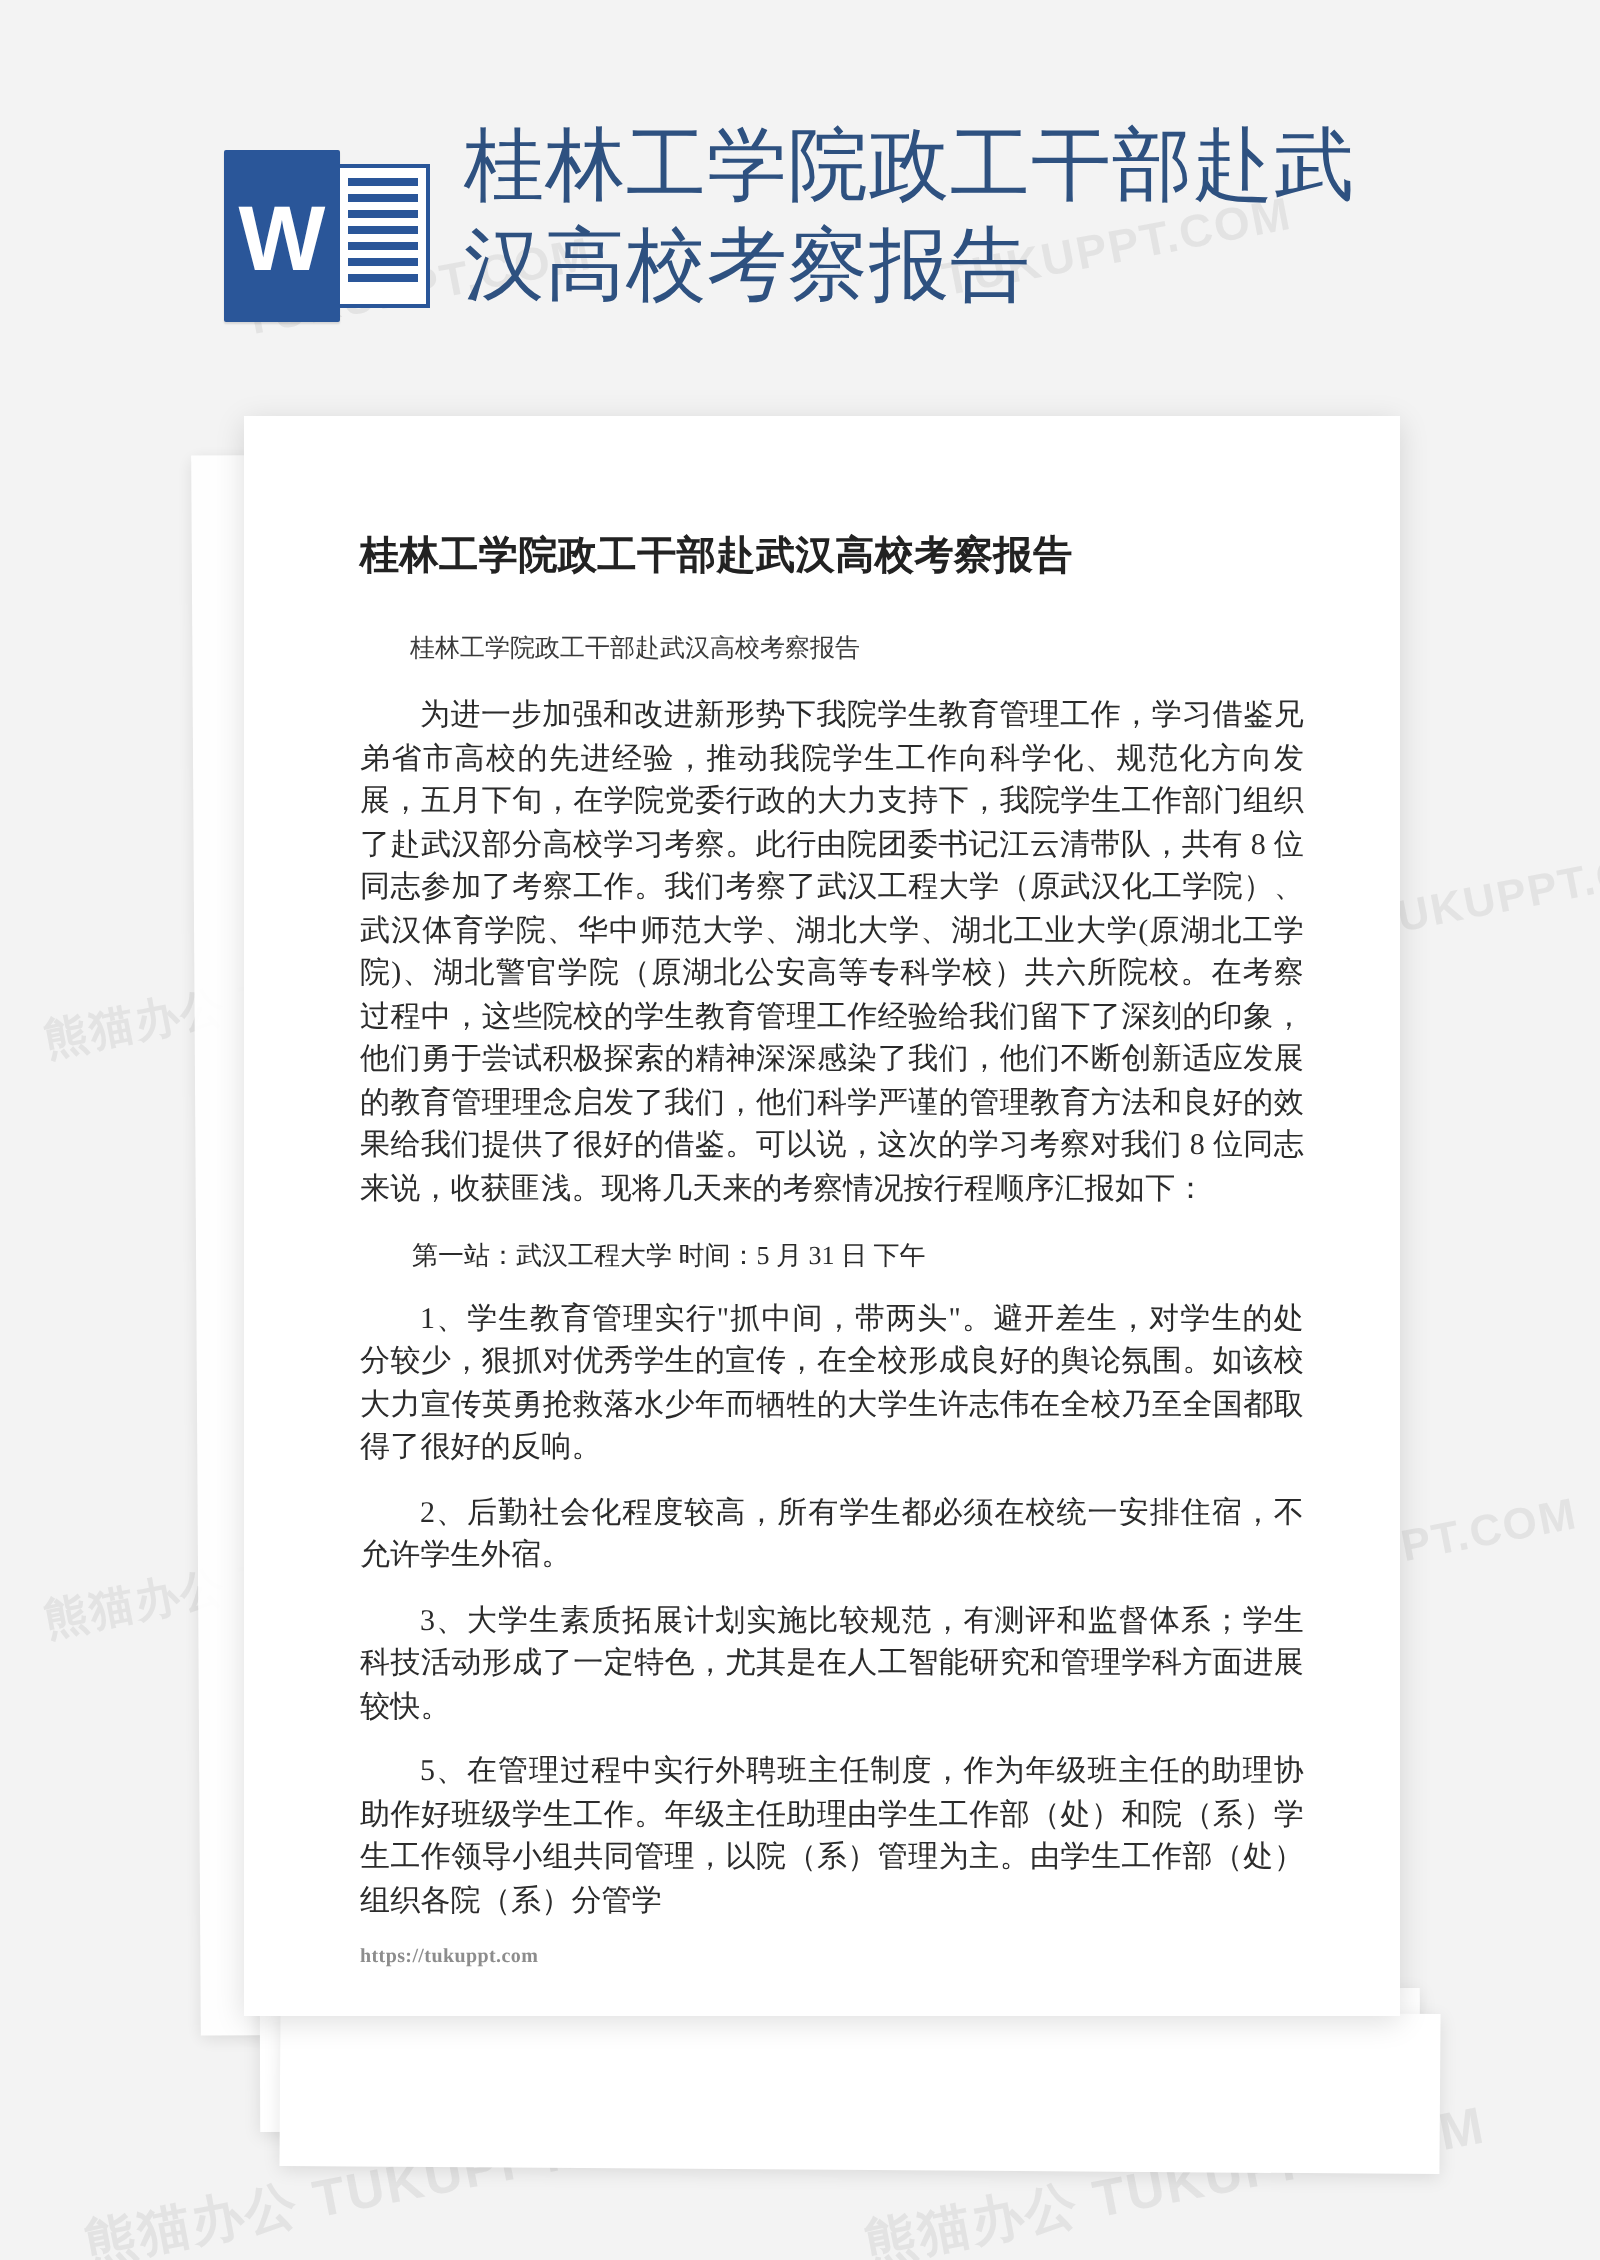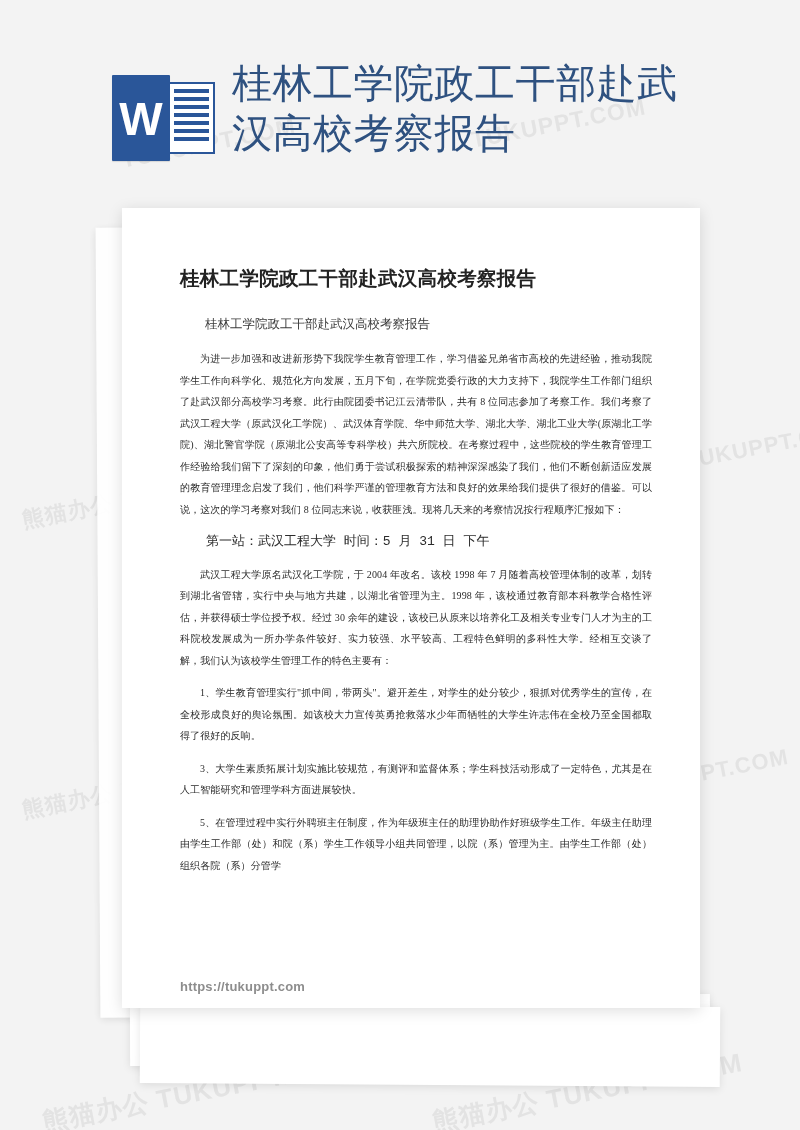--- a/index.html
+++ b/index.html
@@ -164,44 +164,44 @@
     font-family: "Liberation Serif", serif;
     font-size: 12.5px;
     line-height: 20px;
     color: #3a3a3a;
     text-indent: 2em;
     margin-bottom: 14px;
   }
 
   .body-para {
     font-family: "Liberation Serif", serif;
-    font-size: 10px;
+    font-size: 15px;
     line-height: 21.5px;
     color: #2b2b2b;
     text-indent: 2em;
     text-align: justify;
     margin-bottom: 11px;
     letter-spacing: .1px;
   }
 
   .station-line {
-    font-family: Liberation Mono, monospace;
+    font-family: Liberation Serif, serif;
     font-size: 13px;
     line-height: 21.5px;
     color: #2b2b2b;
     text-indent: 2em;
     margin-bottom: 11px;
   }
 
   #page-footer-url {
     position: absolute;
     left: 58px;
-    bottom: 14px;
-    font-family: Liberation Sans, sans-serif;
-    font-size: 13px;
+    bottom: 24px;
+    font-family: Liberation Serif, serif;
+    font-size: 10px;
     font-weight: bold;
     color: #8d8d8d;
     letter-spacing: .2px;
   }
 </style>
 </head>
 <body>
 
 <div id="watermark-layer">
   <div class="wm" style="left:40px;  top:1075px; font-size:26px;">熊猫办公 TUKUPPT.COM</div>
@@ -243,20 +243,20 @@
 <div id="document-page">
 
   <div id="page-heading">桂林工学院政工干部赴武汉高校考察报告</div>
 
   <div id="doc-subtitle">桂林工学院政工干部赴武汉高校考察报告</div>
 
   <div class="body-para">为进一步加强和改进新形势下我院学生教育管理工作，学习借鉴兄弟省市高校的先进经验，推动我院学生工作向科学化、规范化方向发展，五月下旬，在学院党委行政的大力支持下，我院学生工作部门组织了赴武汉部分高校学习考察。此行由院团委书记江云清带队，共有 8 位同志参加了考察工作。我们考察了武汉工程大学（原武汉化工学院）、武汉体育学院、华中师范大学、湖北大学、湖北工业大学(原湖北工学院)、湖北警官学院（原湖北公安高等专科学校）共六所院校。在考察过程中，这些院校的学生教育管理工作经验给我们留下了深刻的印象，他们勇于尝试积极探索的精神深深感染了我们，他们不断创新适应发展的教育管理理念启发了我们，他们科学严谨的管理教育方法和良好的效果给我们提供了很好的借鉴。可以说，这次的学习考察对我们 8 位同志来说，收获匪浅。现将几天来的考察情况按行程顺序汇报如下：</div>
 
   <div class="station-line">第一站：武汉工程大学  时间：5 月 31 日 下午</div>
 
-  <div class="body-para">武汉工程大学原名武汉化工学院，于 2004 年改名。该校 1998 年 7 月随着高校管理体制的改革，划转到湖北省管辖，实行中央与地方共建，以湖北省管理为主。1998 年，该校通过教育部本科教学合格性评估，并获得硕士学位授予权。经过 30 余年的建设，该校已从原来以培养化工及相关专业专门人才为主的工科院校发展成为一所办学条件较好、实力较强、水平较高、工程特色鲜明的多科性大学。经相互交谈了解，我们认为该校学生管理工作的特色主要有：</div>
 
   <div class="body-para">1、学生教育管理实行"抓中间，带两头"。避开差生，对学生的处分较少，狠抓对优秀学生的宣传，在全校形成良好的舆论氛围。如该校大力宣传英勇抢救落水少年而牺牲的大学生许志伟在全校乃至全国都取得了很好的反响。</div>
+  <div class="body-para">2、后勤社会化程度较高，所有学生都必须在校统一安排住宿，不允许学生外宿。</div>
   <div class="body-para">3、大学生素质拓展计划实施比较规范，有测评和监督体系；学生科技活动形成了一定特色，尤其是在人工智能研究和管理学科方面进展较快。</div>
   <div class="body-para">5、在管理过程中实行外聘班主任制度，作为年级班主任的助理协助作好班级学生工作。年级主任助理由学生工作部（处）和院（系）学生工作领导小组共同管理，以院（系）管理为主。由学生工作部（处）组织各院（系）分管学</div>
 
   <div id="page-footer-url">https://tukuppt.com</div>
 </div>
 
 </body></html>

